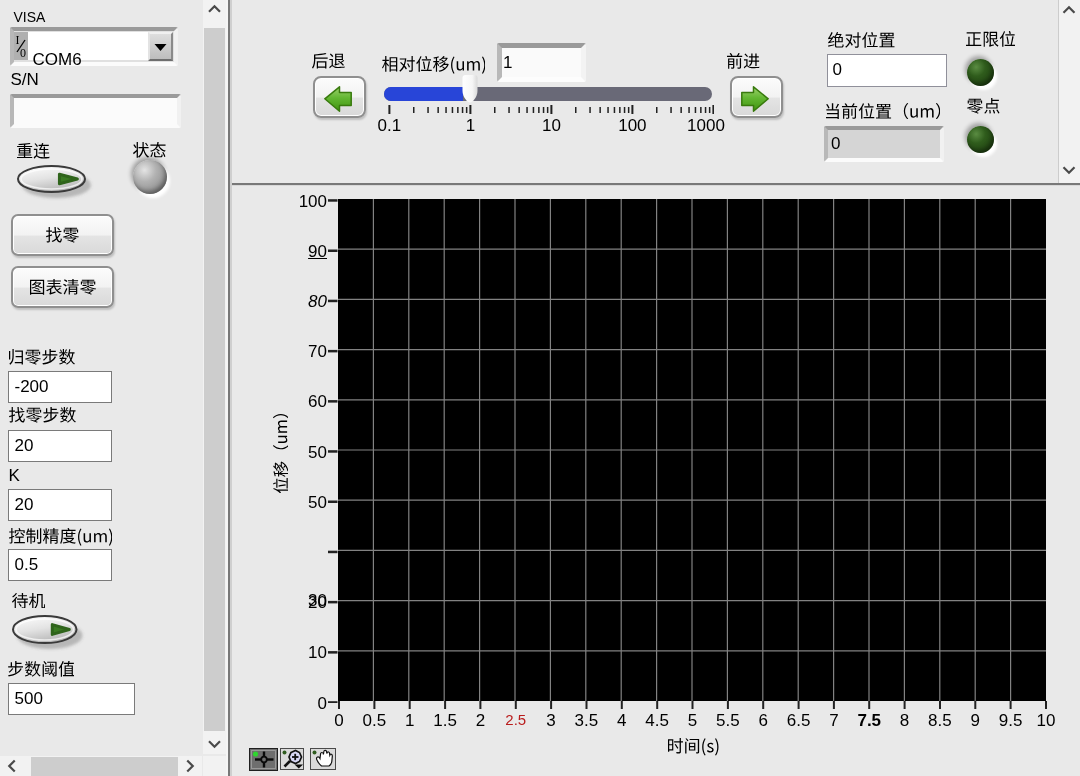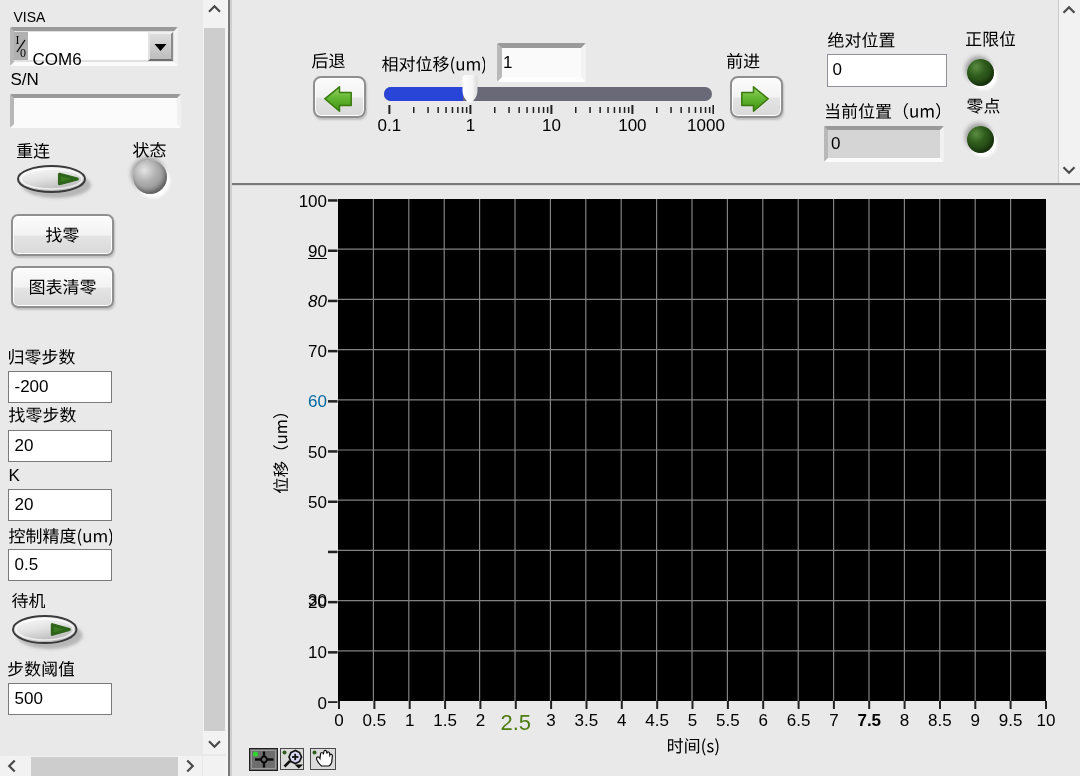--- a/index.html
+++ b/index.html
@@ -147,21 +147,21 @@
 <ellipse cx="41.75" cy="24.5" rx="32.75" ry="13.5" fill="rgba(90,90,90,0.35)" filter="url(#bl12615)"></ellipse>
 <ellipse cx="36.75" cy="18.5" rx="31.75" ry="13.5" fill="url(#tg12615)" stroke="#3a3a3a" stroke-width="2"></ellipse>
 <ellipse cx="36.75" cy="18.5" rx="28.75" ry="10.5" fill="none" stroke="#ffffff" stroke-width="1.5" opacity="0.7"></ellipse>
 <path d="M 44.2825 13.57 L 44.2825 23.43 L 61.3125 18.5 Z" fill="#3a7a22" stroke="#2f641b" stroke-width="3" stroke-linejoin="round"></path>
 </svg>
 <svg style="position:absolute;left:8.0px;top:661.0px" width="66.4" height="15.7" viewBox="0 0 66.4 15.7" fill="#000">
     <g transform="translate(-0.87 14.30)">
       <path d="M4.94 -7.14C4.14 -5.74 2.78 -4.36 1.51 -3.46C1.80 -3.24 2.26 -2.75 2.46 -2.49C3.77 -3.55 5.23 -5.15 6.17 -6.73ZM3.57 -12.95V-9.09H1.02V-7.87H7.90V-2.48H9.12C6.98 -1.20 4.23 -0.40 0.86 0.05C1.13 0.39 1.41 0.90 1.53 1.27C8.04 0.27 12.37 -2.00 14.60 -6.42L13.39 -6.98C12.46 -5.11 11.08 -3.65 9.24 -2.55V-7.87H15.92V-9.09H9.36V-11.27H14.38V-12.46H9.36V-14.28H8.02V-9.09H4.86V-12.95Z M24.53 -13.95C24.22 -13.29 23.68 -12.29 23.25 -11.69L24.08 -11.28C24.53 -11.84 25.10 -12.69 25.60 -13.48ZM18.49 -13.48C18.93 -12.76 19.39 -11.83 19.55 -11.23L20.51 -11.66C20.36 -12.27 19.90 -13.19 19.43 -13.85ZM23.97 -4.42C23.57 -3.53 23.03 -2.78 22.38 -2.14C21.74 -2.46 21.08 -2.78 20.45 -3.06C20.68 -3.46 20.96 -3.92 21.19 -4.42ZM18.87 -2.60C19.70 -2.27 20.63 -1.85 21.48 -1.41C20.4 -0.62 19.09 -0.08 17.69 0.23C17.91 0.47 18.19 0.91 18.30 1.22C19.87 0.79 21.31 0.13 22.54 -0.85C23.10 -0.51 23.61 -0.18 24.00 0.10L24.82 -0.73C24.42 -1.00 23.93 -1.30 23.37 -1.61C24.27 -2.58 24.99 -3.77 25.41 -5.25L24.71 -5.54L24.51 -5.49H21.72L22.1 -6.37L20.96 -6.57C20.84 -6.23 20.67 -5.86 20.50 -5.49H18.19V-4.42H19.97C19.61 -3.74 19.22 -3.11 18.87 -2.60ZM21.36 -14.29V-11.11H17.85V-10.06H20.97C20.16 -8.95 18.85 -7.90 17.66 -7.39C17.91 -7.15 18.20 -6.71 18.36 -6.42C19.39 -6.98 20.51 -7.93 21.36 -8.94V-6.86H22.55V-9.18C23.37 -8.58 24.41 -7.78 24.83 -7.39L25.55 -8.31C25.14 -8.60 23.64 -9.55 22.81 -10.06H26.02V-11.11H22.55V-14.29ZM27.69 -14.14C27.26 -11.15 26.50 -8.29 25.17 -6.51C25.44 -6.34 25.94 -5.93 26.14 -5.72C26.58 -6.35 26.96 -7.10 27.30 -7.93C27.67 -6.27 28.16 -4.72 28.79 -3.38C27.84 -1.76 26.52 -0.52 24.66 0.37C24.90 0.62 25.26 1.13 25.38 1.41C27.11 0.47 28.42 -0.69 29.42 -2.19C30.27 -0.74 31.33 0.40 32.65 1.20C32.86 0.88 33.23 0.44 33.52 0.20C32.09 -0.56 30.97 -1.80 30.10 -3.36C31.00 -5.11 31.58 -7.24 31.96 -9.79H33.11V-10.98H28.27C28.50 -11.93 28.71 -12.93 28.86 -13.95ZM30.75 -9.79C30.48 -7.83 30.07 -6.13 29.46 -4.69C28.81 -6.22 28.33 -7.95 28.01 -9.79Z M36.24 -13.66C37.11 -12.69 38.14 -11.39 38.62 -10.57L39.64 -11.32C39.15 -12.12 38.08 -13.37 37.21 -14.29ZM35.51 -10.93V1.36H36.78V-10.93ZM44.45 -11.05C44.93 -10.62 45.56 -10.03 45.84 -9.63L46.58 -10.20C46.27 -10.55 45.64 -11.13 45.15 -11.50ZM37.55 -2.24 37.75 -1.17C39.08 -1.42 40.81 -1.73 42.53 -2.05L42.48 -3.02C40.63 -2.72 38.81 -2.41 37.55 -2.24ZM39.08 -6.56H41.24V-4.72H39.08ZM38.19 -7.37V-3.89H42.12V-7.37ZM40.06 -13.65V-12.49H48.22V-0.32C48.22 -0.01 48.12 0.08 47.82 0.08C47.51 0.10 46.46 0.10 45.39 0.06C45.56 0.37 45.74 0.90 45.83 1.22C47.26 1.22 48.21 1.22 48.75 1.02C49.28 0.81 49.48 0.45 49.48 -0.32V-13.65ZM42.89 -11.74 42.99 -9.48H37.75V-8.44H43.06C43.23 -6.37 43.48 -4.57 43.87 -3.17C43.21 -2.22 42.41 -1.41 41.48 -0.76C41.71 -0.59 42.09 -0.23 42.24 -0.05C43.01 -0.62 43.69 -1.29 44.28 -2.07C44.76 -0.98 45.40 -0.34 46.25 -0.32C46.85 -0.30 47.34 -0.96 47.63 -3.09C47.41 -3.19 47.03 -3.43 46.83 -3.63C46.73 -2.27 46.52 -1.53 46.24 -1.53C45.73 -1.54 45.32 -2.10 44.98 -3.07C45.78 -4.35 46.37 -5.83 46.80 -7.49L45.81 -7.68C45.52 -6.49 45.13 -5.40 44.62 -4.42C44.38 -5.52 44.21 -6.90 44.09 -8.44H47.27V-9.48H44.03C43.99 -10.21 43.96 -10.96 43.94 -11.74Z M61.18 -14.28C61.13 -13.77 61.04 -13.15 60.96 -12.54H56.59V-11.40H60.75C60.65 -10.82 60.55 -10.28 60.43 -9.82H57.49V-0.23H55.86V0.86H67.28V-0.23H65.77V-9.82H61.59C61.72 -10.28 61.86 -10.82 61.98 -11.40H66.77V-12.54H62.23L62.54 -14.19ZM58.65 -0.23V-1.64H64.58V-0.23ZM58.65 -6.44H64.58V-4.98H58.65ZM58.65 -7.39V-8.82H64.58V-7.39ZM58.65 -4.06H64.58V-2.58H58.65ZM55.48 -14.26C54.58 -11.67 53.10 -9.14 51.54 -7.48C51.76 -7.17 52.12 -6.51 52.25 -6.22C52.75 -6.76 53.24 -7.39 53.70 -8.07V1.36H54.89V-10.01C55.57 -11.23 56.16 -12.56 56.66 -13.88Z"></path>
     </g>
   </svg>
-<div class="fld" style="left:7.5px;top:682.5px;width:104px;height:32px;padding-left:6px;padding-top:5px;align-items:flex-start">
+<div class="fld" style="left:7.5px;top:682.5px;width:127px;height:32px;padding-left:6px;padding-top:5px;align-items:flex-start">
     <span>500</span>
   </div>
 <svg style="position:absolute;left:312.0px;top:53.0px" width="32.8" height="15.5" viewBox="0 0 32.8 15.5" fill="#000">
     <g transform="translate(-0.54 14.14)">
       <path d="M2.56 -12.75V-8.34C2.56 -5.71 2.38 -2.07 0.54 0.51C0.85 0.68 1.39 1.12 1.61 1.39C3.57 -1.37 3.85 -5.50 3.85 -8.34H16.21V-9.57H3.85V-11.67C7.75 -11.93 12.08 -12.39 15.04 -13.10L13.95 -14.14C11.33 -13.48 6.59 -12.98 2.56 -12.75ZM5.30 -5.91V1.37H6.57V0.49H13.63V1.34H14.97V-5.91ZM6.57 -0.69V-4.72H13.63V-0.69Z M18.36 -12.92C19.29 -12.08 20.38 -10.89 20.85 -10.11L21.89 -10.88C21.36 -11.66 20.24 -12.80 19.34 -13.60ZM30.26 -9.86V-8.21H24.93V-9.86ZM30.26 -10.86H24.93V-12.46H30.26ZM23.52 -1.41C23.86 -1.63 24.39 -1.81 27.94 -2.82C27.91 -3.06 27.88 -3.55 27.89 -3.89L24.93 -3.12V-7.14H31.50V-13.51H23.64V-3.67C23.64 -2.95 23.23 -2.61 22.95 -2.46C23.15 -2.22 23.44 -1.71 23.52 -1.41ZM26.52 -5.95C28.33 -4.64 30.53 -2.72 31.55 -1.46L32.50 -2.21C31.92 -2.89 31.02 -3.72 30.03 -4.53C30.95 -5.06 31.99 -5.76 32.86 -6.42L31.84 -7.17C31.19 -6.59 30.14 -5.79 29.22 -5.20C28.61 -5.71 27.98 -6.18 27.38 -6.59ZM21.40 -8.22H17.88V-7.03H20.19V-1.78C19.43 -1.49 18.56 -0.81 17.69 0.03L18.47 1.08C19.39 0.05 20.28 -0.85 20.89 -0.85C21.28 -0.85 21.82 -0.35 22.54 0.05C23.71 0.73 25.19 0.90 27.20 0.90C28.83 0.90 31.80 0.79 33.03 0.73C33.06 0.37 33.25 -0.22 33.38 -0.54C31.73 -0.35 29.20 -0.23 27.23 -0.23C25.38 -0.23 23.91 -0.35 22.81 -0.95C22.16 -1.32 21.77 -1.64 21.40 -1.81Z"></path>
     </g>
   </svg>
 <div class="btn" style="left:313px;top:76px;width:53px;height:42px;border-radius:8px"></div>
 <svg class="a" style="left:324px;top:85.5px" width="28" height="27">
 <defs>
@@ -329,21 +329,21 @@
     <rect x="0" y="302.5" width="9.5" height="2.5" fill="#222"></rect>
     <rect x="0" y="352.7" width="9.5" height="2.5" fill="#222"></rect>
     <rect x="0" y="402.9" width="9.5" height="2.5" fill="#222"></rect>
     <rect x="0" y="453.1" width="9.5" height="2.5" fill="#222"></rect>
     <rect x="0" y="503.2" width="9.5" height="2.5" fill="#222"></rect>
   </svg>
 <div class="t" style="font-size:17px;color:#000;right:753px;top:192.6px;">100</div>
 <div class="t" style="font-size:17px;color:#000;right:753px;top:242.8px;text-decoration:underline;">90</div>
 <div class="t" style="font-size:17px;color:#000;right:753px;top:293.0px;font-style:italic;">80</div>
 <div class="t" style="font-size:17px;color:#000;right:753px;top:343.20000000000005px;">70</div>
-<div class="t" style="font-size:17px;color:#0369a1;right:753px;top:393.4px;">60</div>
+<div class="t" style="font-size:17px;color:#000000;right:753px;top:393.4px;">60</div>
 <div class="t" style="font-size:17px;color:#000;right:753px;top:443.6px;">50</div>
 <div class="t" style="font-size:17px;color:#000;right:753px;top:493.80000000000007px;">50</div>
 <div class="t" style="font-size:17px;color:#000;right:753px;top:544.0px;margin-top:48px;">30</div>
 <div class="t" style="font-size:17px;color:#000;right:753px;top:594.2px;">20</div>
 <div class="t" style="font-size:17px;color:#000;right:753px;top:644.4px;">10</div>
 <div class="t" style="font-size:17px;color:#000;right:753px;top:694.6px;">0</div>
 <svg class="a" style="left:338px;top:701px" width="710" height="9">
     <rect x="0.0" y="0" width="2" height="8" fill="#222"></rect>
     <rect x="35.4" y="0" width="2" height="8" fill="#222"></rect>
     <rect x="70.7" y="0" width="2" height="8" fill="#222"></rect>
@@ -364,21 +364,21 @@
     <rect x="601.0" y="0" width="2" height="8" fill="#222"></rect>
     <rect x="636.3" y="0" width="2" height="8" fill="#222"></rect>
     <rect x="671.6" y="0" width="2" height="8" fill="#222"></rect>
     <rect x="707.0" y="0" width="2" height="8" fill="#222"></rect>
   </svg>
 <div class="t" style="font-size:17px;color:#000;left:339.0px;top:711.5px;transform:translateX(-50%);">0</div>
 <div class="t" style="font-size:17px;color:#000;left:374.35px;top:711.5px;transform:translateX(-50%);">0.5</div>
 <div class="t" style="font-size:17px;color:#000;left:409.7px;top:711.5px;transform:translateX(-50%);">1</div>
 <div class="t" style="font-size:17px;color:#000;left:445.05px;top:711.5px;transform:translateX(-50%);">1.5</div>
 <div class="t" style="font-size:17px;color:#000;left:480.4px;top:711.5px;transform:translateX(-50%);">2</div>
-<div class="t" style="font-size:22px;color:#4d7c0f;left:515.75px;top:711.5px;transform:translateX(-50%);">2.5</div>
+<div class="t" style="font-size:15px;color:#b91c1c;left:515.75px;top:711.5px;transform:translateX(-50%);">2.5</div>
 <div class="t" style="font-size:17px;color:#000;left:551.1px;top:711.5px;transform:translateX(-50%);">3</div>
 <div class="t" style="font-size:17px;color:#000;left:586.45px;top:711.5px;transform:translateX(-50%);">3.5</div>
 <div class="t" style="font-size:17px;color:#000;left:621.8px;top:711.5px;transform:translateX(-50%);">4</div>
 <div class="t" style="font-size:17px;color:#000;left:657.1500000000001px;top:711.5px;transform:translateX(-50%);">4.5</div>
 <div class="t" style="font-size:17px;color:#000;left:692.5px;top:711.5px;transform:translateX(-50%);">5</div>
 <div class="t" style="font-size:17px;color:#000;left:727.85px;top:711.5px;transform:translateX(-50%);">5.5</div>
 <div class="t" style="font-size:17px;color:#000;left:763.2px;top:711.5px;transform:translateX(-50%);">6</div>
 <div class="t" style="font-size:17px;color:#000;left:798.55px;top:711.5px;transform:translateX(-50%);">6.5</div>
 <div class="t" style="font-size:17px;color:#000;left:833.9000000000001px;top:711.5px;transform:translateX(-50%);">7</div>
 <div class="t" style="font-size:17px;color:#000;left:869.25px;top:711.5px;transform:translateX(-50%);font-weight:bold;">7.5</div>

